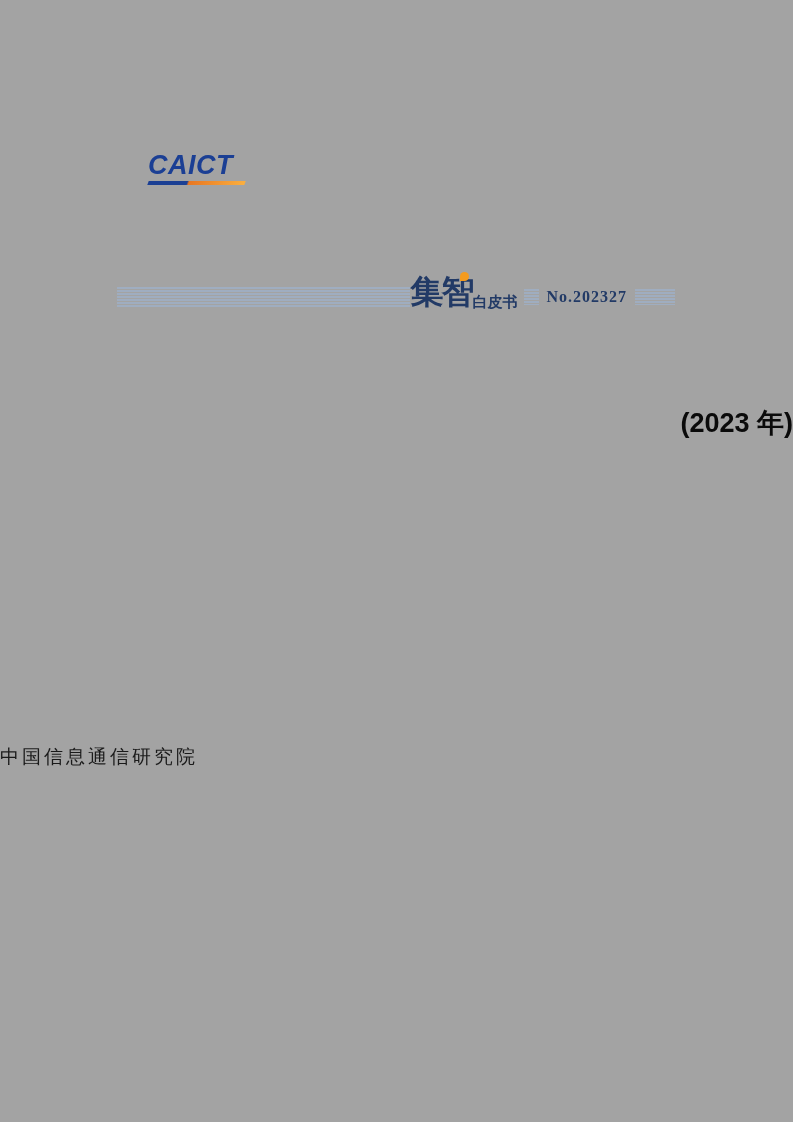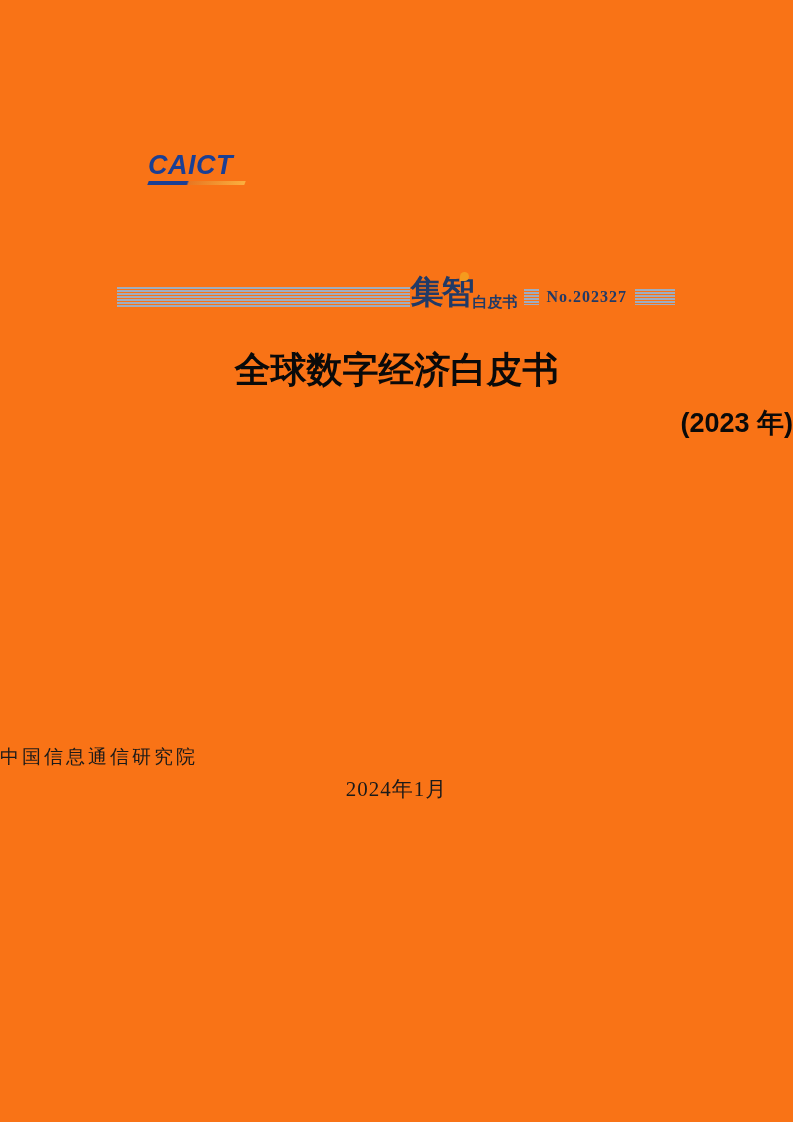--- a/index.html
+++ b/index.html
@@ -10,21 +10,21 @@
     width: 793px;
     height: 1122px;
     background: #ffffff;
     position: relative;
     overflow: hidden;
     font-family: "Liberation Sans", sans-serif;
   }
   .page {
     position: absolute;
     inset: 0;
-    background: #f97316;
+    background: #a3a3a3;
   }
 
   
   .caict-logo {
     position: absolute;
     left: 148px;
     top: 150px;
     display: flex;
     align-items: flex-start;
     gap: 11px;
@@ -203,19 +203,17 @@
     <div class="jizhi">
       <span class="jizhi-text">集智</span>
       <span class="jizhi-dot"></span>
     </div>
     <span class="series-label">白皮书</span>
     <div class="stripes stripes-small"></div>
     <span class="series-number">No.202327</span>
     <div class="stripes stripes-right"></div>
   </div>
 
-  <h1 class="title">全球数字经济白皮书</h1>
   <div class="subtitle">(2023 年)</div>
 
   <div class="institution">中国信息通信研究院</div>
-  <div class="pub-date">2024年1月</div>
 
 </div>
 
 </body></html>

